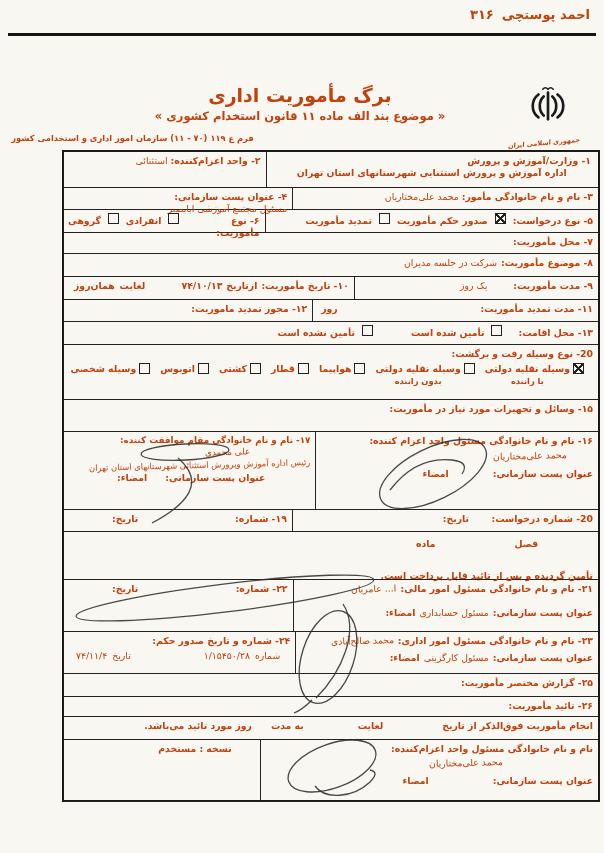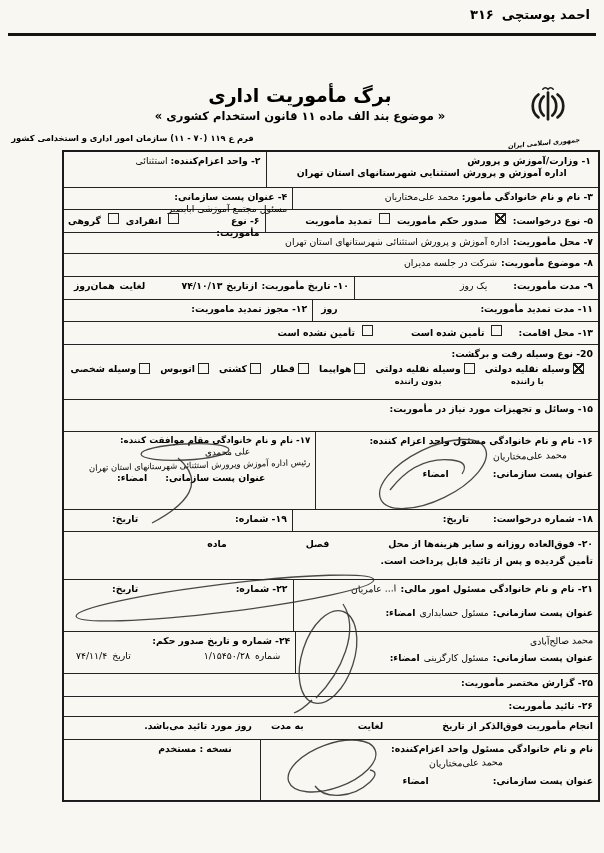--- a/index.html
+++ b/index.html
@@ -1,17 +1,17 @@
 <!DOCTYPE html>
 <html lang="fa"><head>
 <meta charset="utf-8">
 <style>
   html,body{margin:0;padding:0;}
   body{width:604px;height:853px;background:#eceae4;font-family:"DejaVu Sans",sans-serif;}
-  .page{position:relative;width:604px;height:853px;background:#f8f7f2;overflow:hidden;color:#000000;direction:rtl;}
+  .page{position:relative;width:604px;height:853px;background:#f8f7f2;overflow:hidden;color:#c2410c;direction:rtl;}
 
   
   .book-header{position:absolute;top:7px;right:14px;display:flex;direction:ltr;gap:8px;font-weight:bold;font-size:13px;letter-spacing:.2px;}
   .top-rule{position:absolute;top:33px;left:8px;right:8px;height:2.5px;background:#141414;}
 
   
   .emblem-wrap{position:absolute;top:84px;right:24px;width:64px;text-align:center;}
   .emblem-caption{font-size:6.5px;font-weight:bold;transform:rotate(-5deg) skewX(-8deg);display:inline-block;margin-top:2px;white-space:nowrap;}
   .hdr-center{position:absolute;top:84px;left:150px;width:300px;text-align:center;}
   .form-title{font-size:19px;font-weight:bold;letter-spacing:.3px;}
@@ -116,21 +116,20 @@
         <span class="cb"></span>
         <span class="lbl">انفرادی</span>
         <span class="cb"></span>
         <span class="lbl">گروهی</span>
       </div>
     </div>
 
     <div class="row" style="height:21px">
       <div class="cell cline" style="width:100%">
         <span class="lbl">۷- محل مأموریت:</span>
-        <span class="val typed">اداره آموزش و پرورش استثنائی شهرستانهای استان تهران</span>
       </div>
     </div>
 
     <div class="row" style="height:23px">
       <div class="cell cline" style="width:100%">
         <span class="lbl">۸- موضوع مأموریت:</span>
         <span class="val typed">شرکت در جلسه مدیران</span>
       </div>
     </div>
 
@@ -235,37 +234,36 @@
         <div class="hand nowrapline" style="font-size:8.4px;margin-top:1px">رئیس اداره آموزش وپرورش استثنائی شهرستانهای استان تهران</div>
         <div class="cline" style="margin-top:1px;padding-right:45px">
           <span class="lbl">عنوان پست سازمانی:</span>
           <span class="lbl" style="margin-right:14px">امضاء:</span>
         </div>
       </div>
     </div>
 
     <div class="row" style="height:22px">
       <div class="cell cline" style="width:307px;justify-content:space-between;padding-left:150px">
-        <span class="lbl">۱۸- شماره درخواست:</span>
+        <span class="lbl">20- شماره درخواست:</span>
         <span class="lbl">تاریخ:</span>
       </div>
       <div class="cell cline" style="width:231px;justify-content:space-between;padding-left:48px">
         <span class="lbl">۱۹- شماره:</span>
         <span class="lbl">تاریخ:</span>
       </div>
     </div>
 
     <div class="row" style="height:48px">
       <div class="cell" style="width:100%;padding-top:6px">
         <div class="cline">
-          <span class="lbl">۲۰- فوق‌العاده روزانه و سایر هزینه‌ها از محل</span>
           <span class="lbl" style="margin-right:55px">فصل</span>
           <span class="lbl" style="margin-right:75px">ماده</span>
         </div>
-        <div class="lbl" style="margin-top:5px">تأمین گردیده و پس از تائید قابل پرداخت است.</div>
+        <div class="lbl" style="margin-top:20px">تأمین گردیده و پس از تائید قابل پرداخت است.</div>
       </div>
     </div>
 
     <div class="row" style="height:52px">
       <div class="cell" style="width:307px">
         <div class="cline">
           <span class="lbl nowrapline">۲۱- نام و نام خانوادگی مسئول امور مالی:</span>
           <span class="hand">ا... عامریان</span>
         </div>
         <div class="cline" style="margin-top:12px">
@@ -276,20 +274,21 @@
       </div>
       <div class="cell cline" style="width:231px;justify-content:space-between;padding-left:48px;align-items:flex-start">
         <span class="lbl">۲۲- شماره:</span>
         <span class="lbl">تاریخ:</span>
       </div>
     </div>
 
     <div class="row" style="height:42px">
       <div class="cell" style="width:304px">
         <div class="cline">
+          <span class="lbl nowrapline">۲۳- نام و نام خانوادگی مسئول امور اداری:</span>
           <span class="hand">محمد صالح‌آبادی</span>
         </div>
         <div class="cline" style="margin-top:5px">
           <span class="lbl">عنوان پست سازمانی:</span>
           <span class="val typed">مسئول کارگزینی</span>
           <span class="lbl">امضاء:</span>
         </div>
       </div>
       <div class="cell" style="width:234px">
         <div class="lbl">۲۴- شماره و تاریخ صدور حکم:</div>

